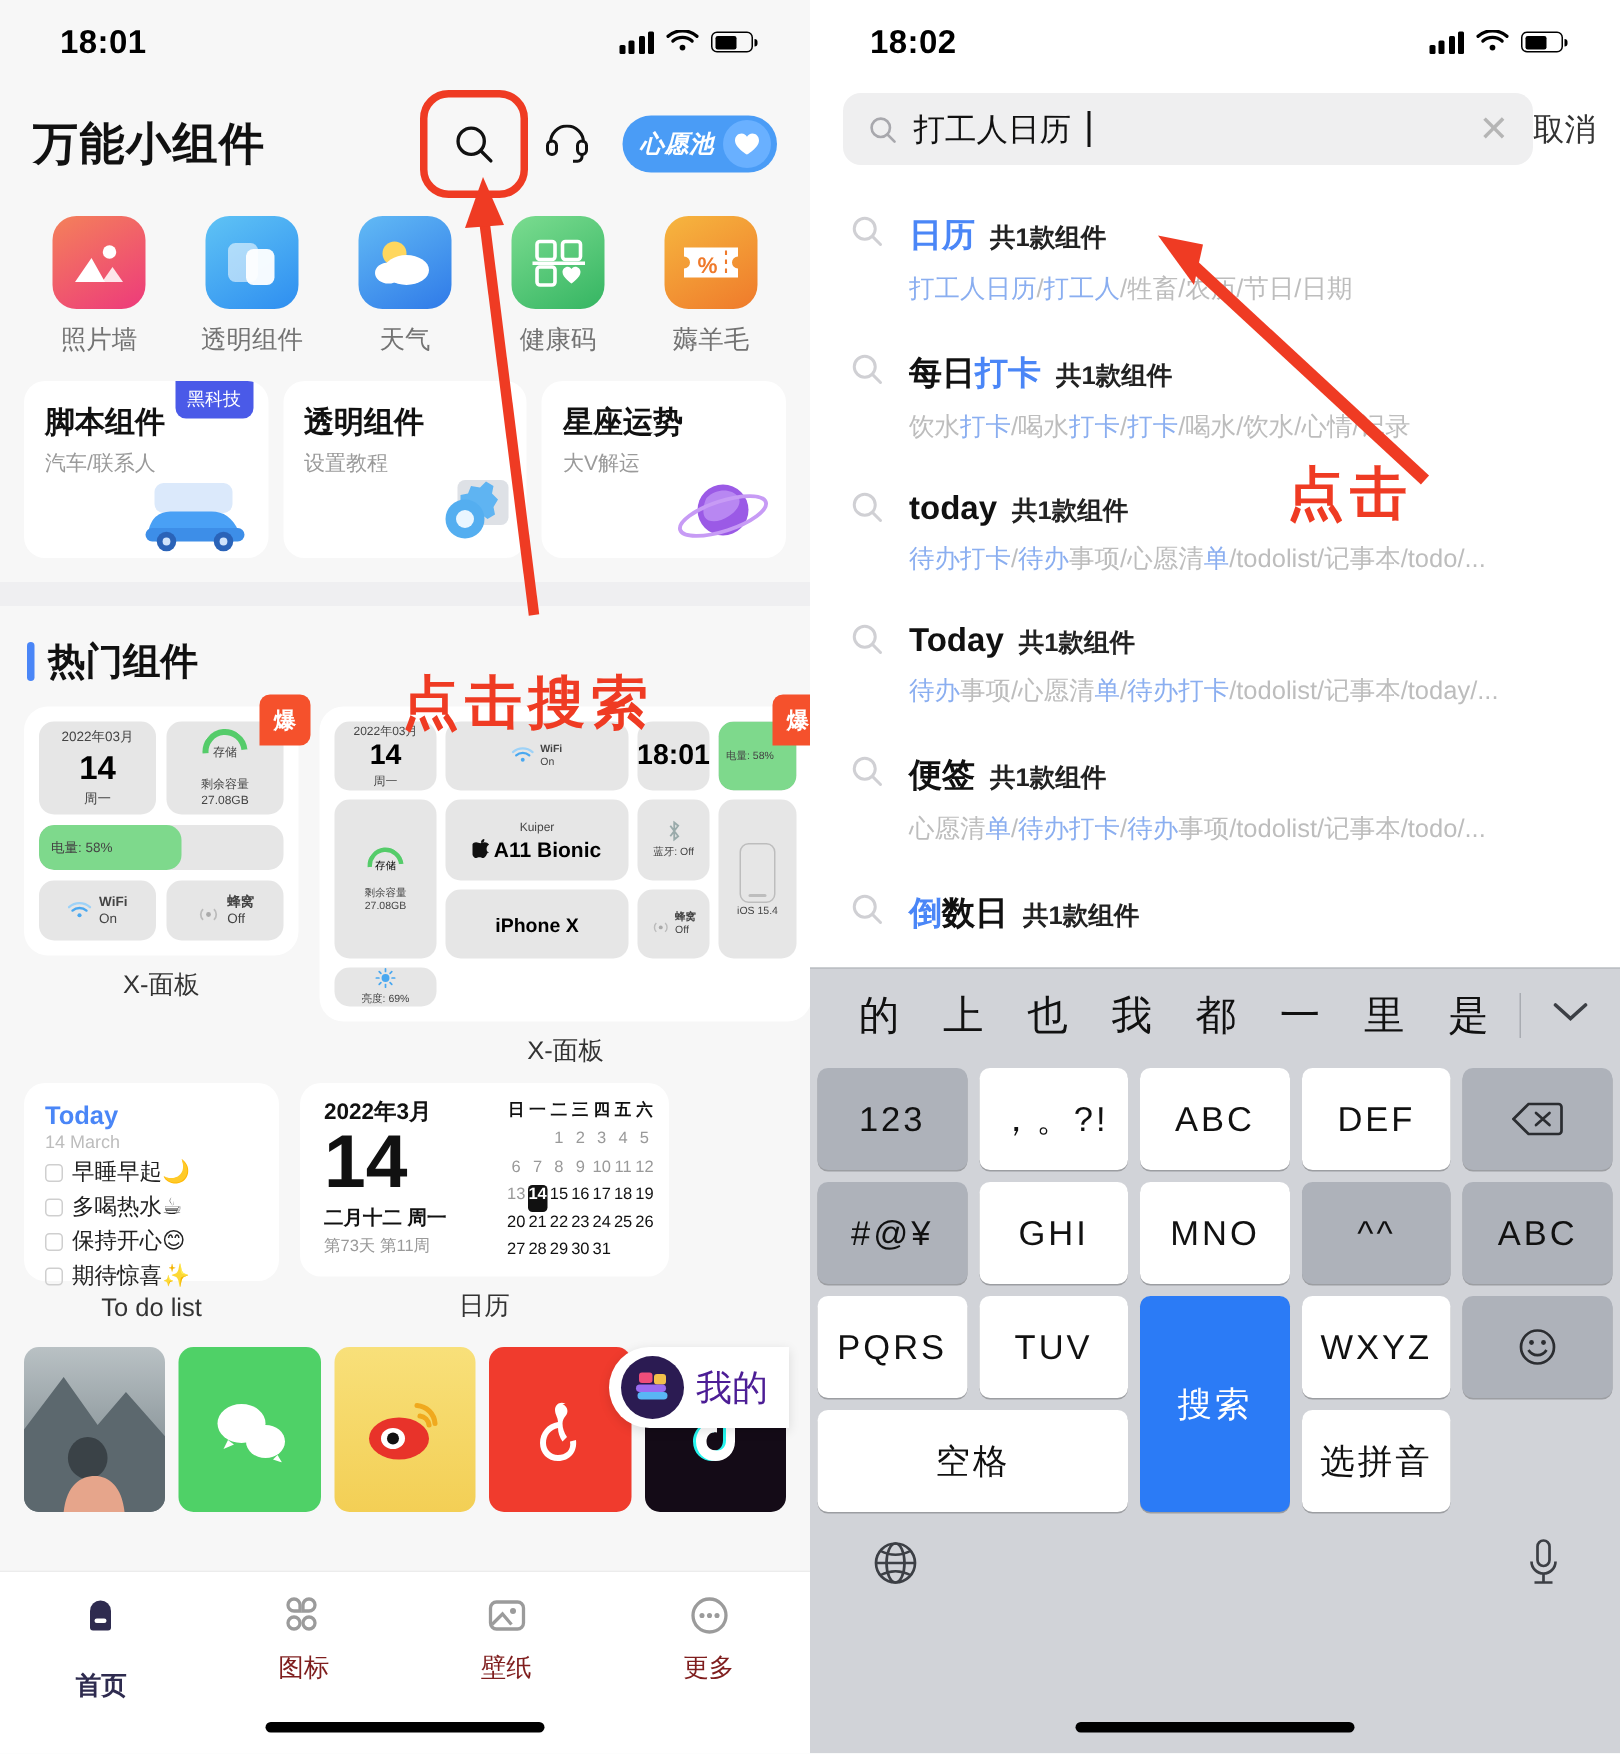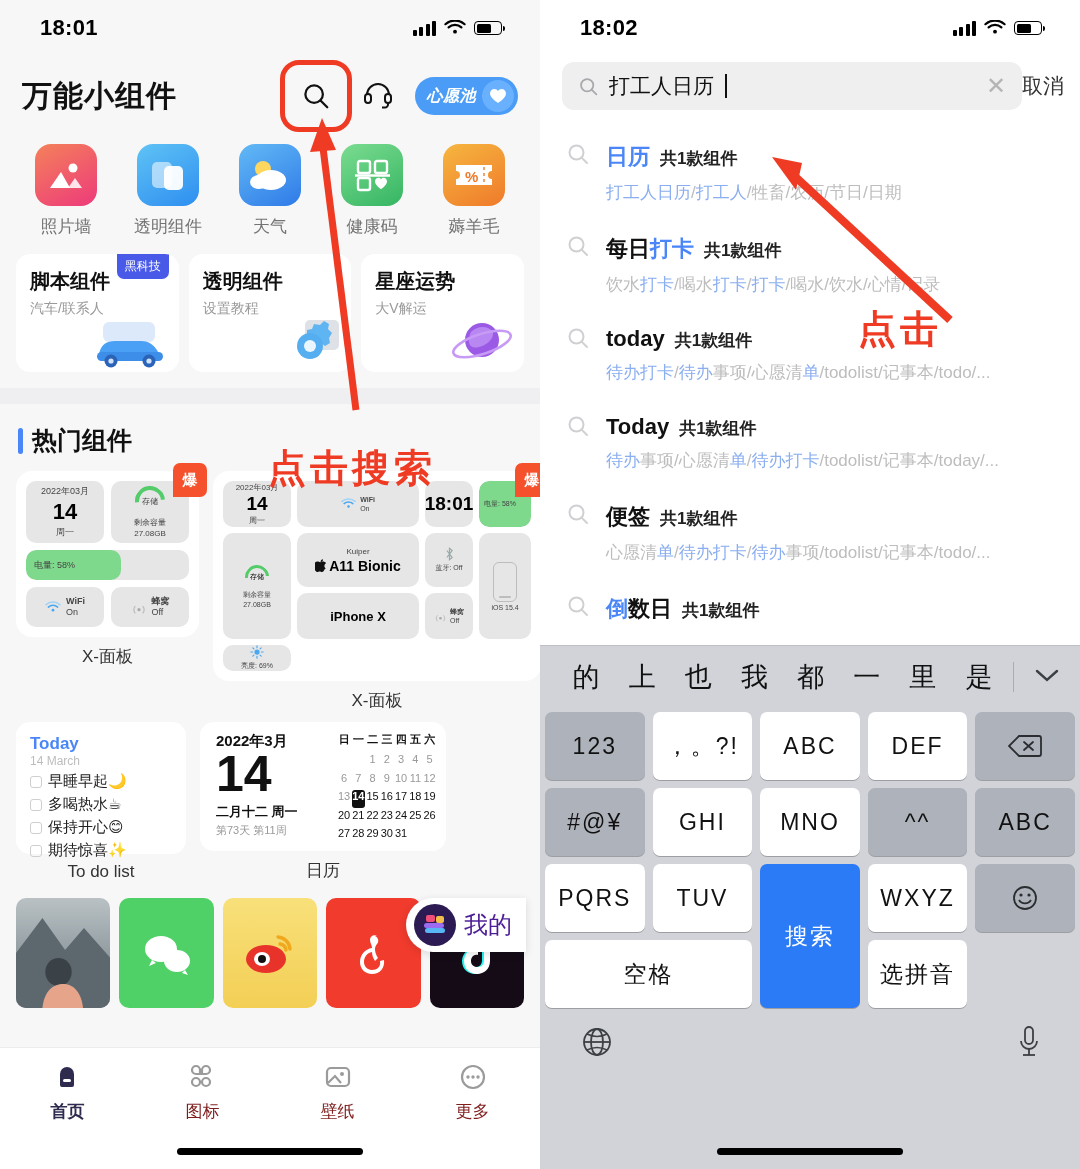--- a/index.html
+++ b/index.html
@@ -101,21 +101,21 @@
   .my-float { position:absolute; right: 14px; top: 898px; background:#fff; border-radius: 30px 0 0 30px; padding: 6px 14px 6px 8px;
               display:flex; align-items:center; gap:8px; box-shadow: 0 2px 8px rgba(0,0,0,.12); z-index: 9;}
   .my-ico { width:42px; height:42px; border-radius:50%; background:#2b1b52; display:flex;align-items:center;justify-content:center; }
   .my-lbl { font-size: 24px; color:#4c1d95; }
 
   
   .tabbar { position:absolute; bottom:0; left:0; right:0; height:122px; background:#fff; border-top: 1px solid #ececec;
             display:flex; align-items:flex-start; padding-top: 14px; }
   .tab { flex:1; display:flex; flex-direction:column; align-items:center; gap:8px; }
   .tab span { font-size: 17px; color:#7f1d1d; }
-  .tab.active span { color:#2e2b4f; font-weight:700; }
+  .tab.active span { color:#2e2b4f; font-weight:700;margin-top:12px; }
   .home-ind { position:absolute; bottom: 14px; left:50%; transform:translateX(-50%); width: 186px; height: 7px; background:#000; border-radius:4px; }
 
   
   .anno-txt { position:absolute; color:#ef3b23; font-size: 38px; font-weight:700; letter-spacing: 4px; }
   .anno-svg { position:absolute; left:0; top:0; pointer-events:none; }
 
   
   .searchbar-row { display:flex; align-items:center; padding: 6px 16px 10px 22px; }
   .searchfield { flex:1; height: 48px; background:#efeff0; border-radius: 12px; display:flex; align-items:center; padding: 0 16px; gap: 10px; }
   .sf-text { font-size: 21px; color:#111; position:relative; }

